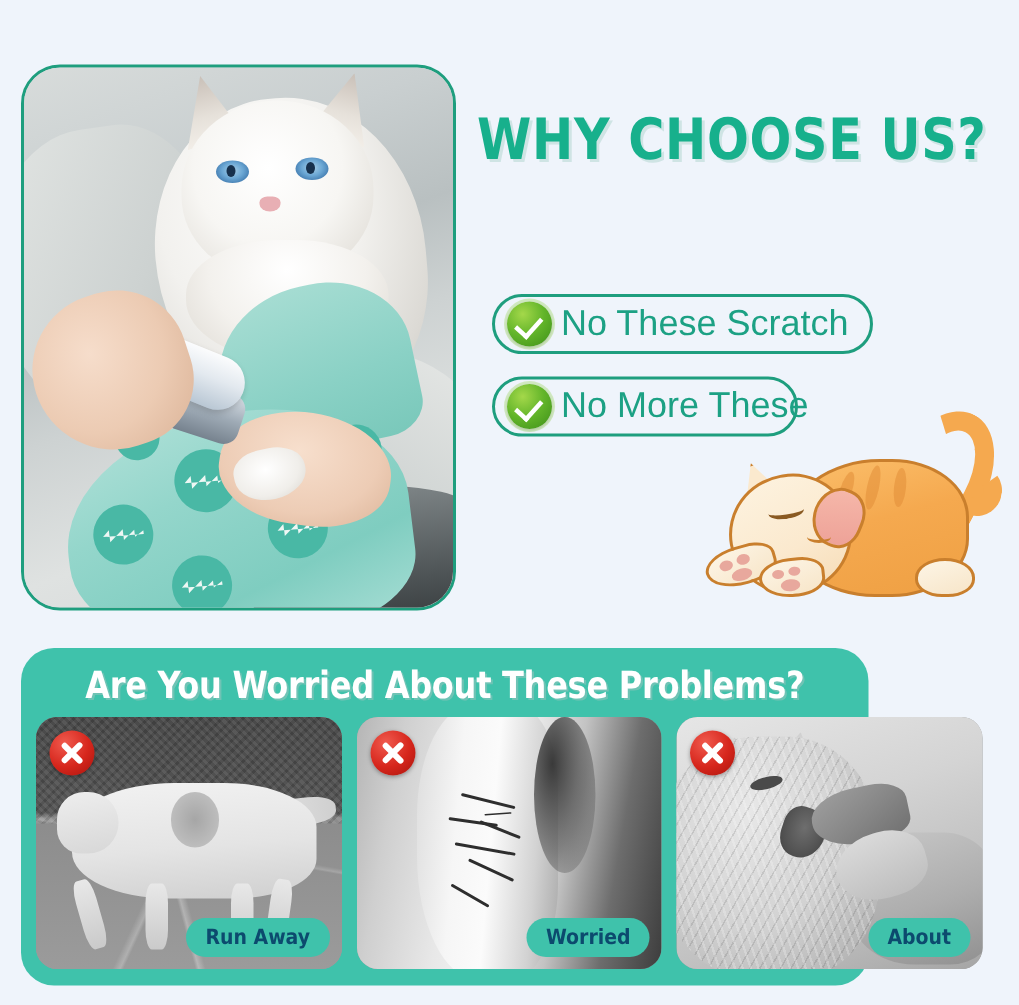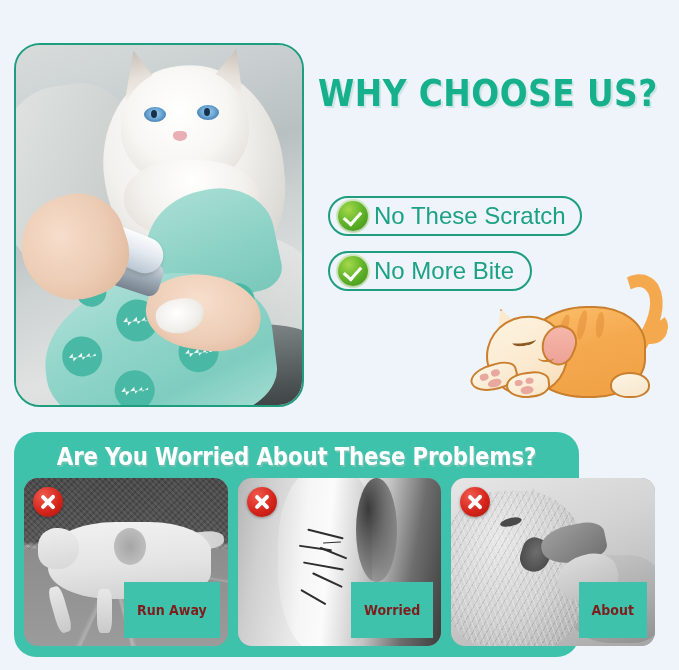--- a/index.html
+++ b/index.html
@@ -481,25 +481,25 @@
     border-radius: 2px;
   }
   .x-badge::before { transform: rotate(45deg); }
   .x-badge::after  { transform: rotate(-45deg); }
 
   
   .cap {
     position: absolute;
     right: 8px; bottom: 8px;
     background: #3fc2ab;
-    color: #7f1d1d;
+    color: #0c4a6e;
     font-size: 14px;
     font-weight: bold;
-    padding: 20px 13px;
-    border-radius: 0;
+    padding: 5px 13px;
+    border-radius: 13px;
     font-family: "DejaVu Sans", sans-serif;
     font-stretch: condensed;
     z-index: 4;
     white-space: nowrap;
   }
 </style>
 </head>
 <body>
 
 <div class="top-section">
@@ -537,21 +537,21 @@
   </div>
 
   <div class="headline">WHY CHOOSE US?</div>
 
   <div class="benefit b2">
     <span class="check-badge"></span>
     <span class="benefit-text">No These Scratch</span>
   </div>
   <div class="benefit b3">
     <span class="check-badge"></span>
-    <span class="benefit-text">No More Bite</span>
+    <span class="benefit-text">No More These</span>
   </div>
 
   <div class="toon">
     <div class="tn tn-tail"></div>
     <div class="tn tn-tail-tip"></div>
     <div class="tn tn-ear-back"></div>
     <div class="tn tn-body"></div>
     <div class="tn tn-stripe s1"></div>
     <div class="tn tn-stripe s2"></div>
     <div class="tn tn-stripe s3"></div>

